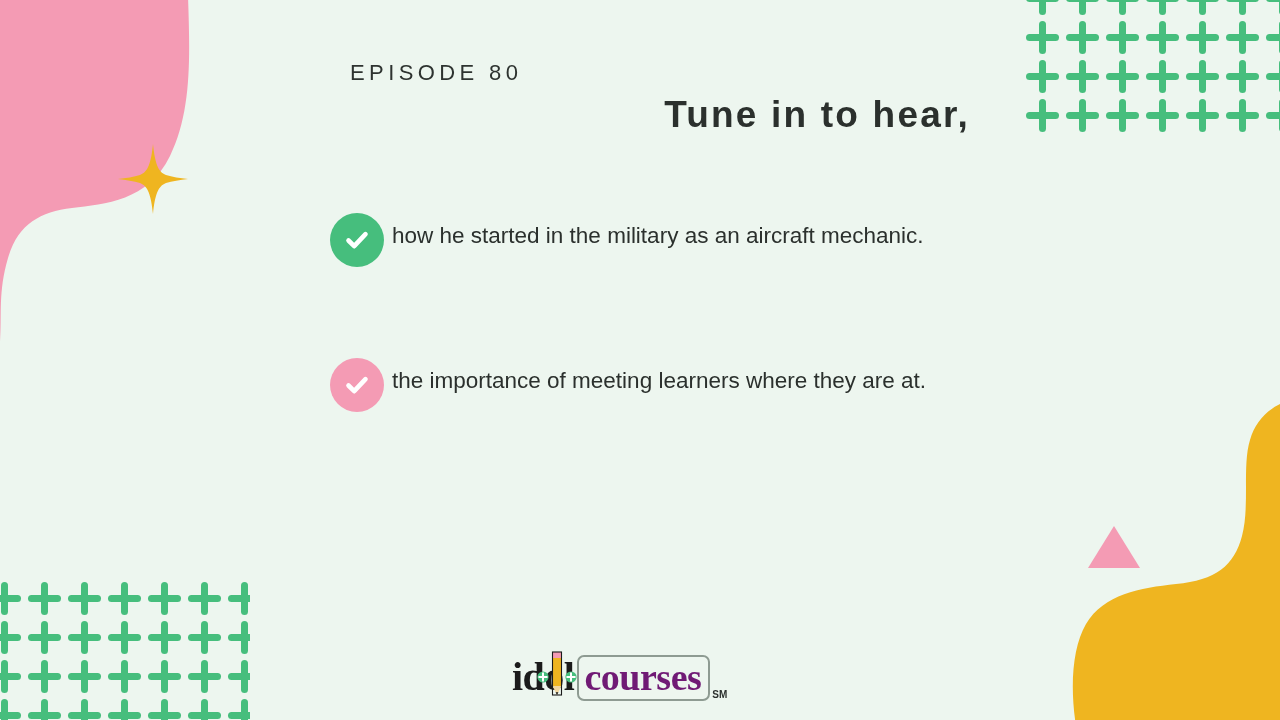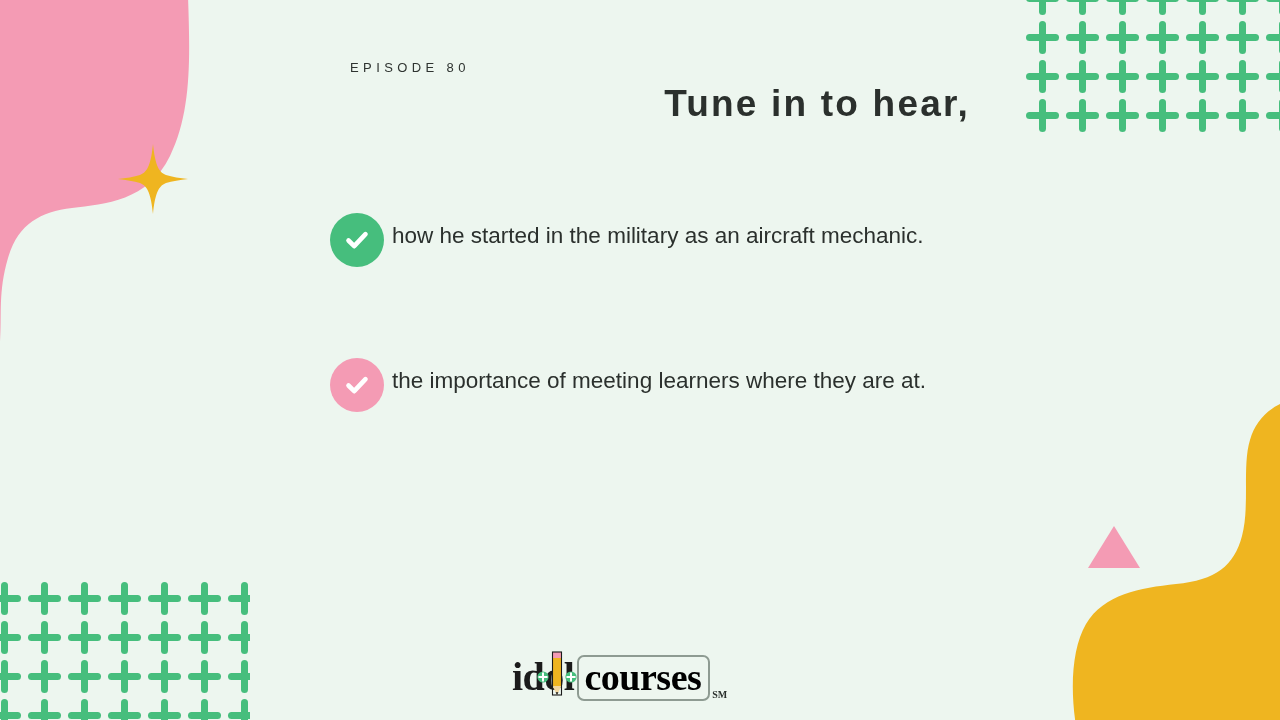--- a/index.html
+++ b/index.html
@@ -71,21 +71,21 @@
 
   
   #content {
     position: absolute;
     left: 330px;
     top: 60px;
     width: 640px;
   }
   #episode-label {
     font-family: "Liberation Sans", sans-serif;
-    font-size: 13px;
+    font-size: 22px;
     font-weight: 400;
     letter-spacing: 4.4px;
     color: #2e3330;
     margin: 0 0 8px 20px;
     white-space: nowrap;
   }
   #slide-title {
     font-family: "Liberation Sans", sans-serif;
     font-size: 37px;
     font-weight: 700;
@@ -161,26 +161,26 @@
     border: 2px solid #8e9b92;
     border-radius: 7px;
     padding: 0 7px 2px 5px;
     margin-left: 3px;
     line-height: 1;
   }
   .logo-courses {
     font-family: "Liberation Serif", serif;
     font-size: 38px;
     font-weight: 700;
-    color: #000000;
+    color: #701a75;
     letter-spacing: -0.5px;
     line-height: 40px;
   }
   #logo-sm {
-    font-family: Liberation Serif, serif;
+    font-family: Liberation Sans, sans-serif;
     font-size: 10px;
     font-weight: 700;
     color: #2b302d;
     margin-left: 2px;
     margin-bottom: 1px;
   }
   #logo-overlay {
     position: absolute;
     left: 0;
     top: -12px;

